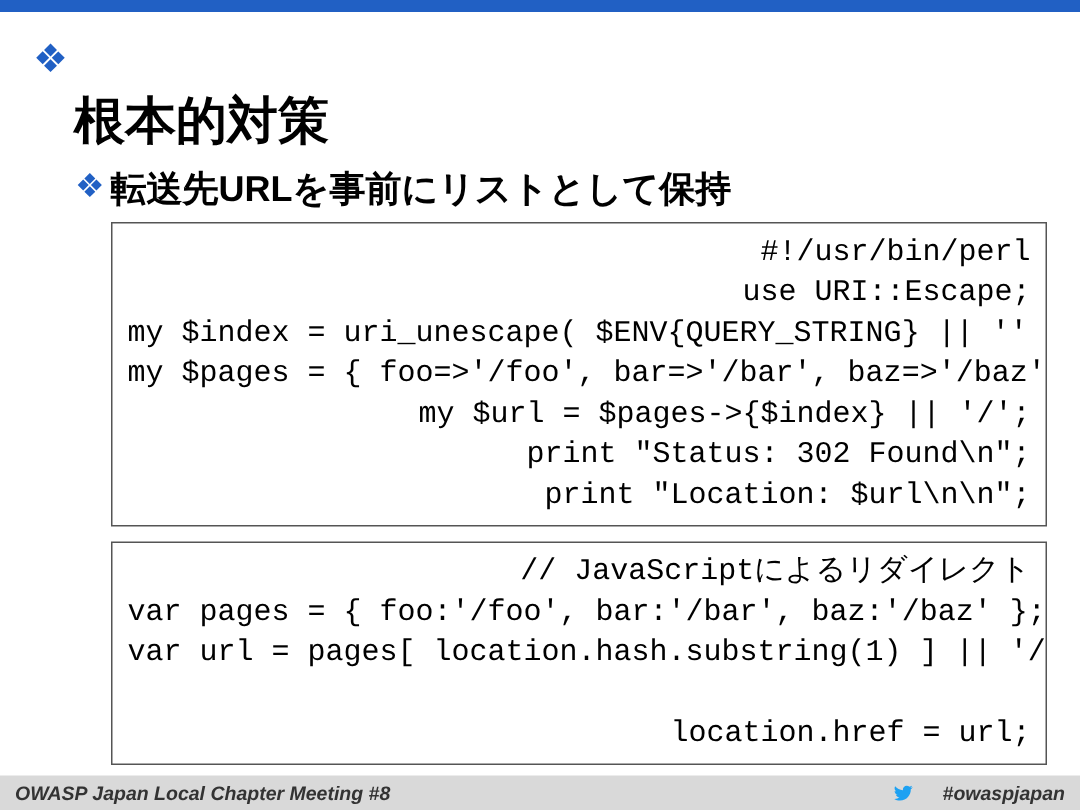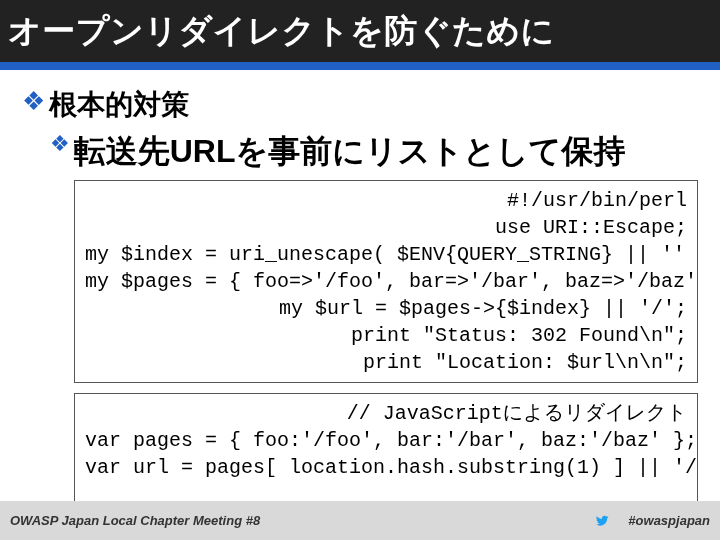--- a/index.html
+++ b/index.html
@@ -4,38 +4,35 @@
 <style>
   * { margin: 0; padding: 0; box-sizing: border-box; }
   html, body { width: 720px; height: 540px; font-family: "Meiryo", "Hiragino Kaku Gothic Pro", sans-serif; overflow: hidden; }
   .slide { width: 720px; height: 540px; background: #fff; position: relative; }
   .titlebar { background: #222; height: 62px; display: flex; align-items: center; padding: 0 8px; }
   .titlebar h1 { color: #fff; font-size: 33px; font-weight: bold; letter-spacing: 0.5px; }
   .accent { height: 8px; background: #2160c4; }
   .content { padding: 16px 22px 0 22px; }
   .b1 { display: flex; align-items: flex-start; gap: 4px; margin-bottom: 6px; }
   .b1 .dia { color: #2160c4; font-size: 26px; line-height: 1.2; }
-  .b1 .txt { font-size: 28px; font-weight: bold; color: #000; }
+  .b1 .txt { font-size: 34px; font-weight: bold; color: #000; margin-top: 34px; }
   .b2 { display: flex; align-items: flex-start; gap: 4px; margin: 0 0 6px 28px; }
   .b2 .dia { color: #2160c4; font-size: 22px; line-height: 1.3; }
-  .b2 .txt { font-size: 32px; font-weight: bold; color: #000; }
+  .b2 .txt { font-size: 24px; font-weight: bold; color: #000; }
   .codebox { background: #fff; border: 1px solid #555; margin: 4px 0 10px 52px; padding: 6px 10px; font-family: Consolas, "Courier New", monospace; font-size: 20px; line-height: 1.35; white-space: pre; overflow: hidden; text-align: right; }
   .codebox .cmt { color: #000000; }
-  .footer { position: absolute; bottom: 0; left: 0; right: 0; height: 39px; background: #d9d9d9; display: flex; align-items: center; justify-content: space-between; padding: 0 10px; font-size: 13px; font-style: italic; font-weight: bold; color: #333; }
+  .footer { position: absolute; bottom: 0; left: 0; right: 0; height: 23px; background: #d9d9d9; display: flex; align-items: center; justify-content: space-between; padding: 0 10px; font-size: 13px; font-style: italic; font-weight: bold; color: #333; }
   .footer .right { display: flex; align-items: center; gap: 19px; font-style: italic; }
   .twicon { width: 14px; height: 14px; display: inline-block; }
 </style>
 </head>
 <body>
 
 <div class="slide">
 
-  <div class="titlebar">
-    <h1>オープンリダイレクトを防ぐために</h1>
-  </div>
   <div class="accent"></div>
 
   <div class="content">
 
     <div class="b1">
       <span class="dia">❖</span>
       <span class="txt">根本的対策</span>
     </div>
 
     <div class="b2">

